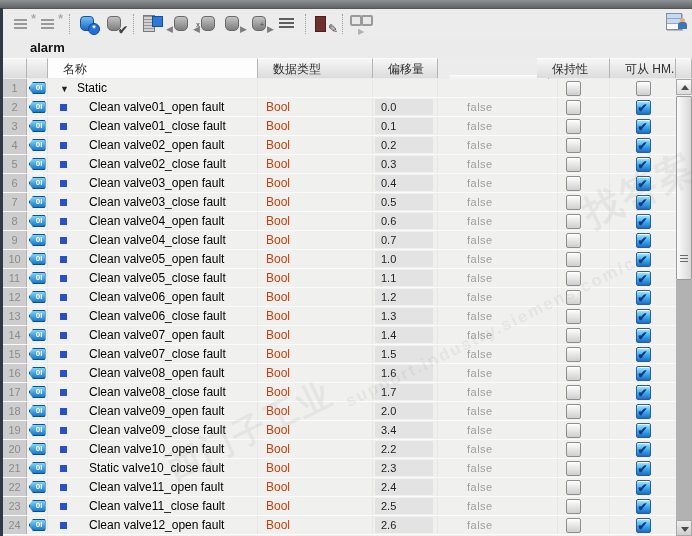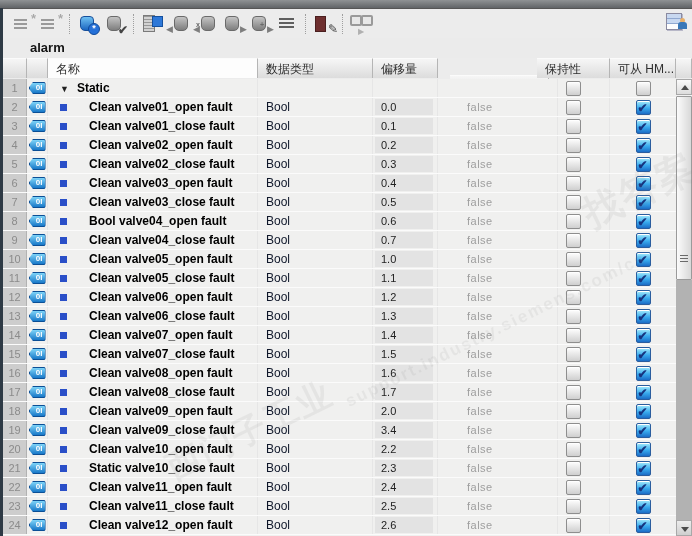--- a/index.html
+++ b/index.html
@@ -51,51 +51,51 @@
   .right-tool .bod{position:absolute;right:-3px;top:9px;width:9px;height:7px;border-radius:3px 3px 0 0;background:#3a78b8;}
 
   
   .title-bar{position:absolute;left:3px;top:38px;width:689px;height:20px;background:#ebebeb;}
   .title-bar span{position:absolute;left:27px;top:2px;font-size:13px;font-weight:bold;color:#141414;text-align:center;}
 
   
   .thead{position:absolute;left:3px;top:58px;width:689px;height:21px;border-bottom:1px solid #9c9c9c;}
   .hc{position:absolute;top:0;height:20px;line-height:20px;font-size:12px;color:#2e2e2e;
       background:linear-gradient(#f6f6f6,#dcdcdc);border-right:1px solid #b5b5b5;
-      border-top:1px solid #fbfbfb;box-sizing:border-box;padding-left:8px;overflow:hidden;white-space:nowrap;}
+      border-top:1px solid #fbfbfb;box-sizing:border-box;padding-left:15px;overflow:hidden;white-space:nowrap;}
   .hc.white{background:#fdfdfd;}
   .h-gutter{left:0;width:24px;} .h-icon{left:24px;width:21px;} .h-name{left:45px;width:210px;}
   .h-type{left:255px;width:115px;} .h-off{left:370px;width:65px;} .h-start{left:447px;width:99px;margin-top:17px;}
   .h-retain{left:534px;width:73px;} .h-hmi{left:607px;width:66px;} .h-corner{left:673px;width:16px;padding-left:0;}
 
   
   .tbody{position:absolute;left:3px;top:79px;width:673px;height:457px;overflow:hidden;background:#f0f0ef;}
   .row{position:relative;width:100%;height:18px;border-bottom:1px solid #fbfbfb;background:#f0f0ef;}
   .c{position:absolute;top:0;height:18px;line-height:18px;box-sizing:border-box;overflow:hidden;white-space:nowrap;}
   .gutter{left:0;width:24px;background:#cdcdcd;border-right:1px solid #b2b2b2;color:#8b8b8b;
           font-size:11px;text-align:center;}
   .iconc{left:24px;width:21px;border-right:1px solid #e6e6e6;text-align:center;}
   .namec{left:45px;width:210px;border-right:1px solid #e6e6e6;font-size:12px;color:#000;}
-  .typec{left:255px;width:115px;border-right:1px solid #e6e6e6;font-size:12px;color:#0f172a;padding-left:8px;}
+  .typec{left:255px;width:115px;border-right:1px solid #e6e6e6;font-size:12px;color:#c2410c;padding-left:8px;}
   .offc{left:370px;width:65px;border-right:1px solid #e6e6e6;}
   .offbox{position:absolute;left:2px;top:1px;right:4px;bottom:1px;background:#e3e3e3;
           font-size:11px;color:#222;line-height:16px;padding-left:6px;}
   .startc{left:456px;width:99px;border-right:1px solid #e6e6e6;font-size:11px;color:#9e9e9e;
           padding-left:8px;letter-spacing:0.5px;}
   .retainc{left:534px;width:73px;border-right:1px solid #e6e6e6;text-align:center;}
   .hmic{left:607px;width:66px;text-align:center;}
 
   .tag-icon{display:inline-block;width:17px;height:12px;margin-top:3px;position:relative;
             background:linear-gradient(#7ed4f8,#1878c8);border:1px solid #0b4f96;border-radius:2px;
             clip-path:polygon(0 50%,26% 0,100% 0,100% 100%,26% 100%);box-sizing:border-box;}
   .tag-icon::after{content:"0l";position:absolute;right:2px;top:0px;color:#fff;font-size:8px;
                    font-weight:bold;line-height:10px;letter-spacing:0;}
   .bullet{display:inline-block;width:7px;height:7px;background:#2a4fc8;margin:0 0 1px 12px;vertical-align:middle;}
   .tri{display:none;font-size:9px;color:#222;margin-left:12px;vertical-align:middle;}
-  .nm{margin-left:22px;font-weight:bold;}
+  .nm{margin-left:22px;}
   .row.static .tri{display:inline;}
   .row.static .nm{margin-left:8px;}
 
   .cb{display:inline-block;width:13px;height:13px;margin-top:2px;border:1px solid #8e8e8e;border-radius:2px;
       background:linear-gradient(#fefefe,#cfcfcf);box-shadow:inset 0 1px 0 #fff;position:relative;}
   .cb.on{background:linear-gradient(#a6ecfc,#38aaee 55%,#1b6cc6);border-color:#2a5d9e;}
   .cb.on::after{content:"\2714";position:absolute;left:1px;top:-2px;color:#16337e;font-size:12px;font-weight:bold;}
 
   
   .vscroll{position:absolute;left:676px;top:79px;width:16px;height:457px;background:#f2f2f2;}
@@ -290,21 +290,21 @@
           <span class="offbox">0.5</span>
         </div>
     <div class="c startc">false</div>
     <div class="c retainc"><span class="cb"></span></div>
     <div class="c hmic"><span class="cb on"></span></div>
   </div>
 
   <div class="row">
     <div class="c gutter">8</div>
     <div class="c iconc"><span class="tag-icon"></span></div>
-    <div class="c namec"><span class="bullet"></span><span class="nm">Bool valve04_open fault</span></div>
+    <div class="c namec"><span class="bullet"></span><span class="nm">Clean valve04_open fault</span></div>
     <div class="c typec">Bool</div>
     <div class="c offc">
           <span class="offbox">0.6</span>
         </div>
     <div class="c startc">false</div>
     <div class="c retainc"><span class="cb"></span></div>
     <div class="c hmic"><span class="cb on"></span></div>
   </div>
 
   <div class="row">

